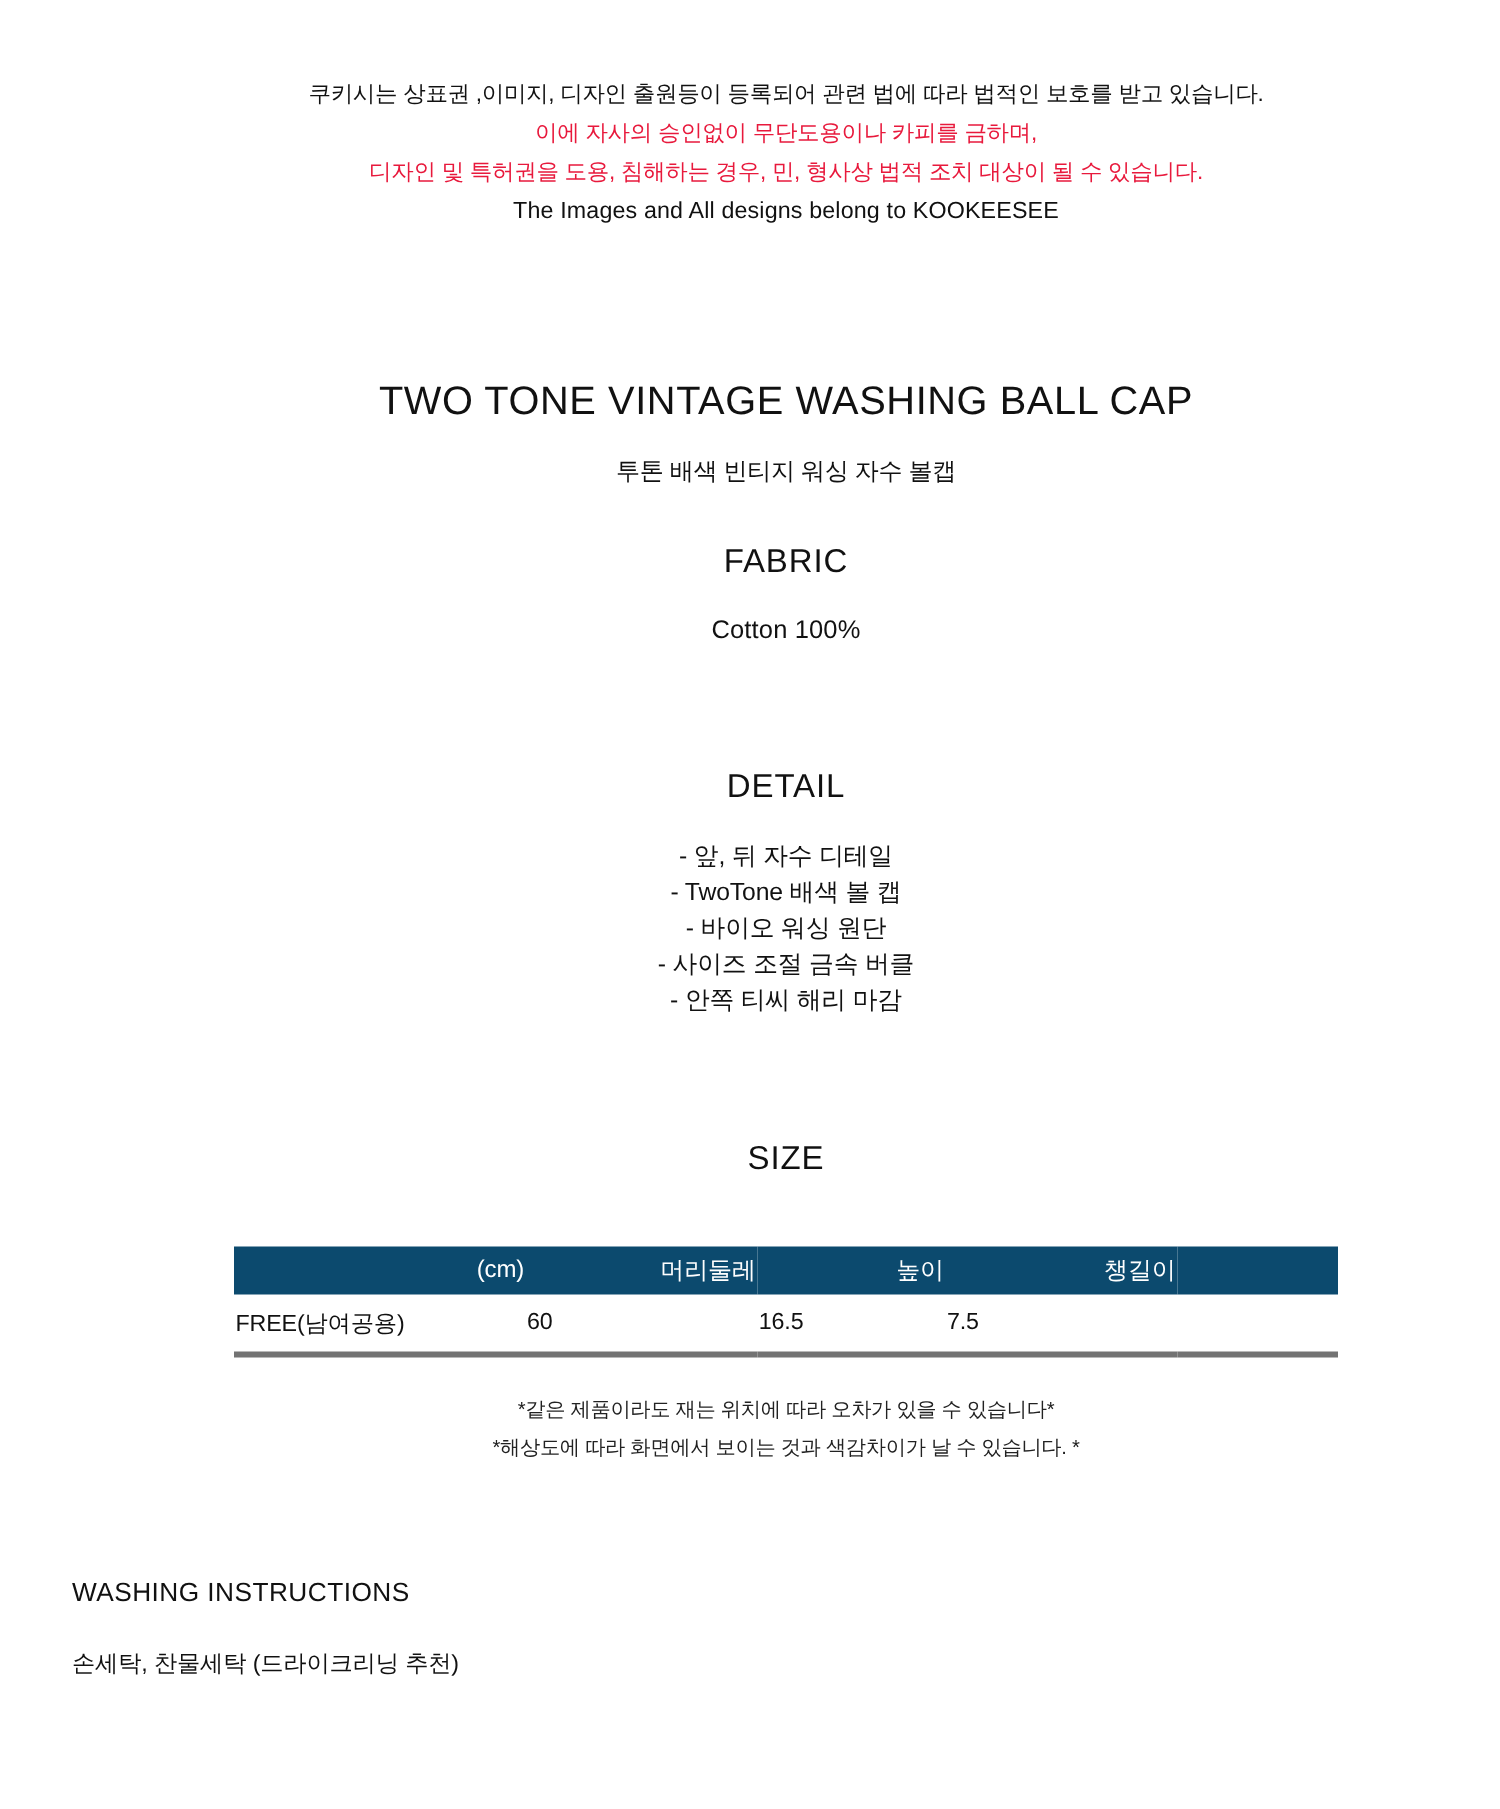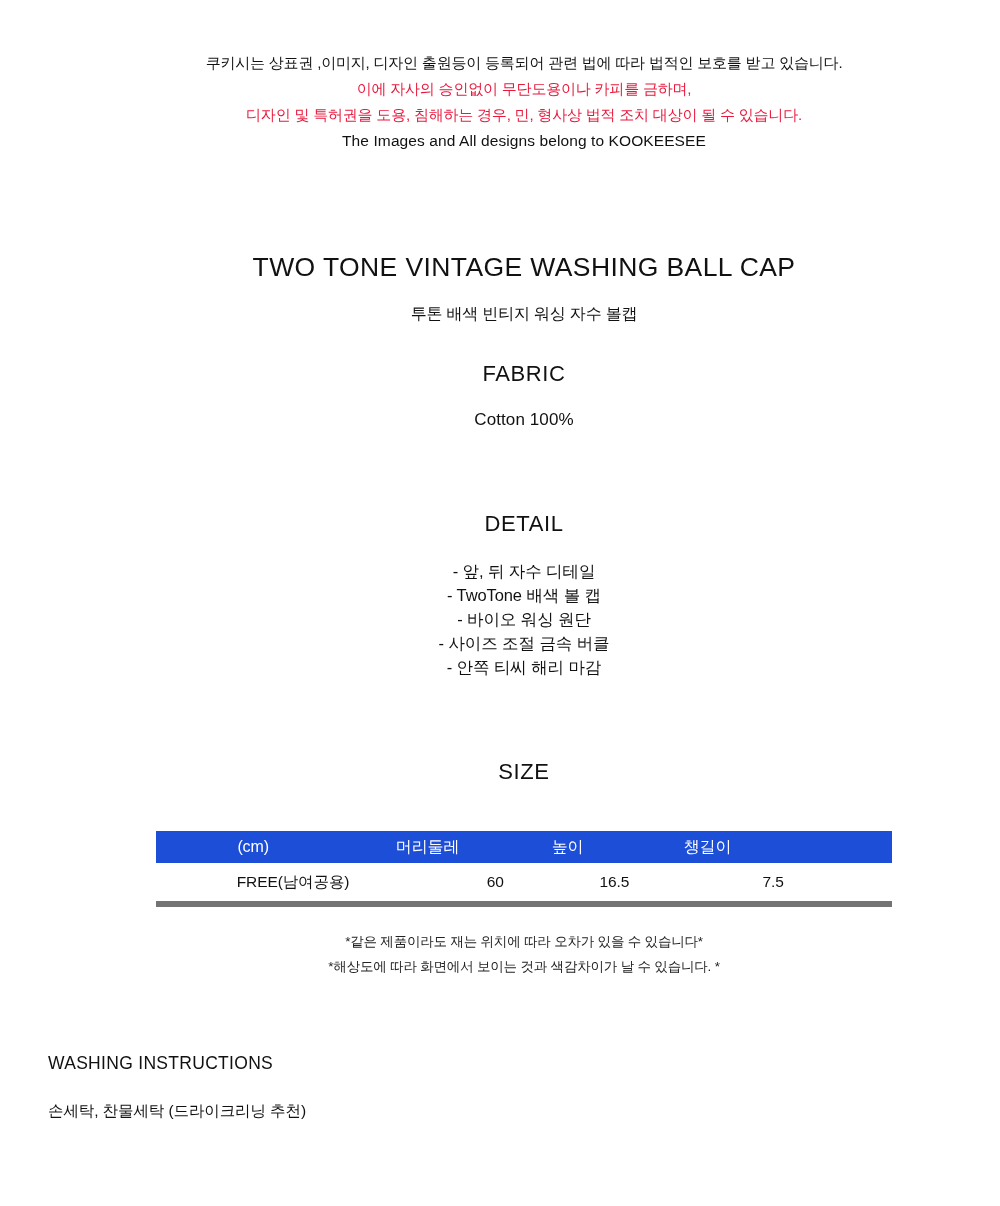--- a/index.html
+++ b/index.html
@@ -101,34 +101,34 @@
   .size-table-wrap {
     margin: 46px auto 0 auto;
     width: 736px;
   }
   table.size-table {
     width: 100%;
     border-collapse: collapse;
     table-layout: fixed;
   }
   table.size-table thead th {
-    background: #1d4ed8;
+    background: #0c4a6e;
     color: #ffffff;
     font-weight: 400;
     font-size: 16px;
     height: 30px;
     letter-spacing: -0.1px;
-    text-align: center;
+    text-align: right;
   }
   table.size-table tbody td {
     font-size: 15.5px;
     height: 36px;
-    text-align: right;
-    color: #111111;
-    border-bottom: 6px solid #737373;
+    text-align: left;
+    color: #111111;
+    border-bottom: 4px solid #737373;
     letter-spacing: -0.1px;
   }
   .col-a { width: 26.5%; }
   .col-b { width: 21%; }
   .col-c { width: 17%; }
   .col-d { width: 21%; margin-top: 24px; }
   .col-e { width: 14.5%; }
 
   .size-notes {
     text-align: center;

